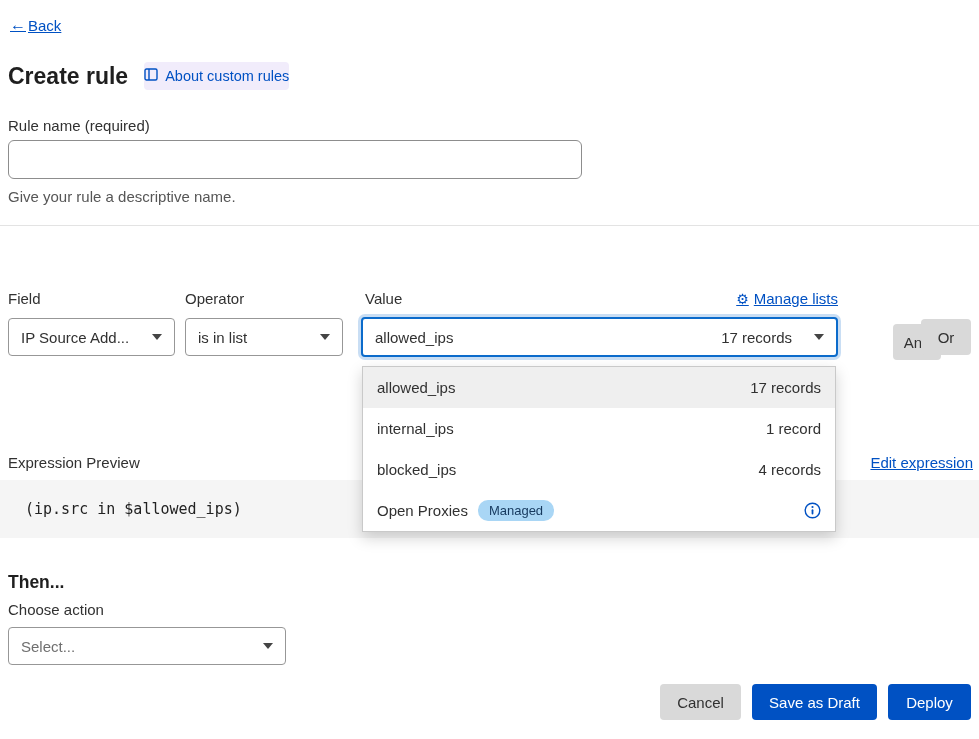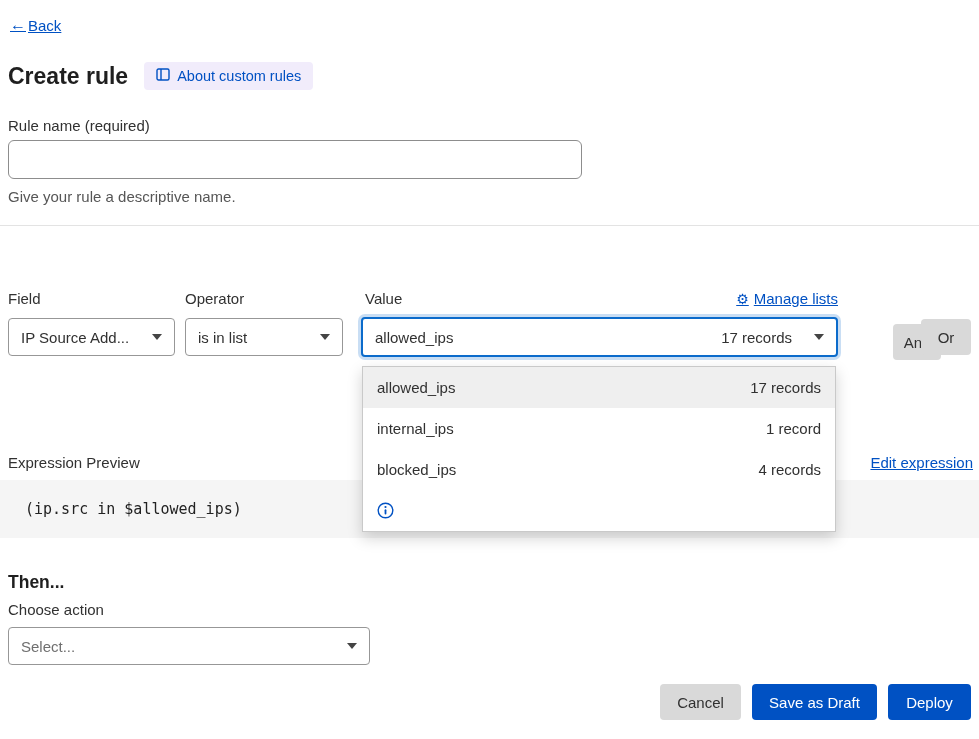--- a/index.html
+++ b/index.html
@@ -8,21 +8,21 @@
   .page { position:relative; width:979px; height:739px; background:#fff; overflow:hidden; }
 
   a.link { color:#0051c3; text-decoration:underline; cursor:pointer; }
 
   .back-link { position:absolute; left:10px; top:16px; font-size:15px; display:flex; align-items:center; }
   .back-arrow { margin-right:2px; font-size:16px; }
 
   .title-row { position:absolute; left:8px; top:62px; display:flex; align-items:center; gap:16px; }
   .page-title { margin:0; font-size:23px; font-weight:bold; color:#1f1f1f; }
   .about-badge { display:flex; align-items:center; gap:7px; background:#f1ecfb; border-radius:4px;
-                 padding:6px 12px; color:#0051c3; font-size:14.5px; cursor:pointer; }
+                 padding:6px 0; color:#0051c3; font-size:14.5px; cursor:pointer; }
 
   .field-label { position:absolute; font-size:15px; color:#313131; }
   .rule-name-input { position:absolute; left:8px; top:140px; width:574px; height:39px;
                      border:1px solid #8d8d8d; border-radius:6px; font-size:15px; padding:0 10px;
                      font-family:"Liberation Sans",sans-serif; }
   .helper-text { position:absolute; left:8px; top:188px; font-size:15px; color:#565656; }
 
   .divider { position:absolute; left:0; top:225px; width:979px; border-top:1px solid #e3e3e3; }
 
   .section-heading { position:absolute; left:8px; font-size:17.5px; font-weight:bold; color:#1f1f1f; }
@@ -49,21 +49,21 @@
   .dd-left { display:flex; align-items:center; gap:10px; }
   .managed-badge { background:#a9d6f5; color:#16395e; border-radius:10px; padding:3px 11px; font-size:13px; }
   .info-icon { display:flex; align-items:center; cursor:pointer; }
 
   .expr-label { position:absolute; left:8px; top:454px; font-size:15px; color:#313131; }
   .edit-expression { position:absolute; right:6px; top:454px; font-size:15px; }
   .code-block { position:absolute; left:0; top:480px; width:979px; height:58px; background:#f5f5f5;
                 display:flex; align-items:center; }
   .code-text { margin-left:25px; font-family:"DejaVu Sans Mono","Liberation Mono",monospace; font-size:15px; color:#222; }
 
-  .action-select { left:8px; top:627px; width:362px; color:#6f6f6f; }
+  .action-select { left:8px; top:627px; width:278px; color:#6f6f6f; }
 
   .primary-btn { position:absolute; height:36px; background:#0051c3; border:none; border-radius:4px;
                  font-size:15px; color:#fff; font-family:"Liberation Sans",sans-serif; cursor:pointer; }
 
   .chev svg { display:block; }
 </style>
 </head>
 <body>
 
 <div class="page">
@@ -140,20 +140,24 @@
     </div>
     <div class="dd-row">
       <span>internal_ips</span>
       <span>1 record</span>
     </div>
     <div class="dd-row">
       <span>blocked_ips</span>
       <span>4 records</span>
     </div>
     <div class="dd-row">
+      <span class="dd-left">
+        <span>Open Proxies</span>
+        <span class="managed-badge">Managed</span>
+      </span>
       <span class="info-icon">
         <svg width="17" height="17" viewBox="0 0 17 17">
             <circle cx="8.5" cy="8.5" r="7.3" fill="none" stroke="#0051c3" stroke-width="1.4"></circle>
             <circle cx="8.5" cy="5" r="1.1" fill="#0051c3"></circle>
             <rect x="7.6" y="7.3" width="1.8" height="5.2" rx="0.9" fill="#0051c3"></rect>
           </svg>
       </span>
     </div>
   </div>
 

